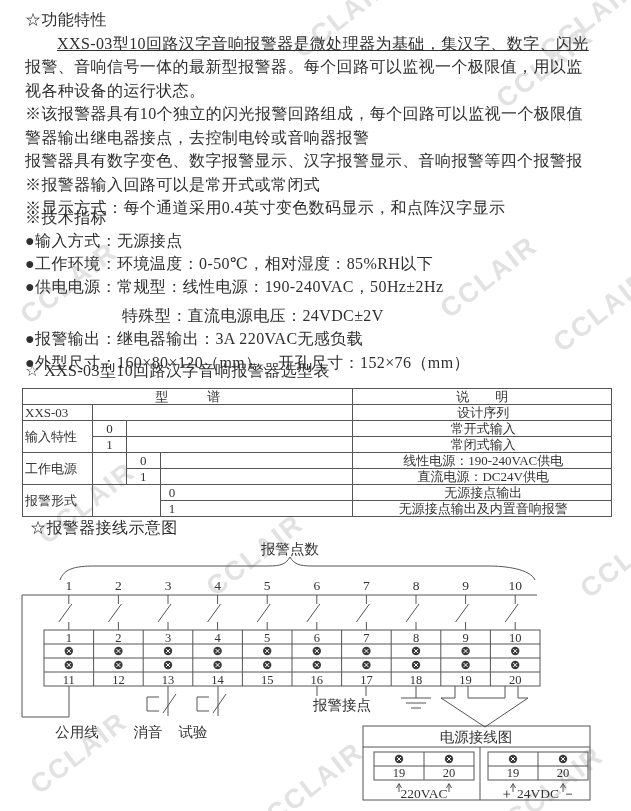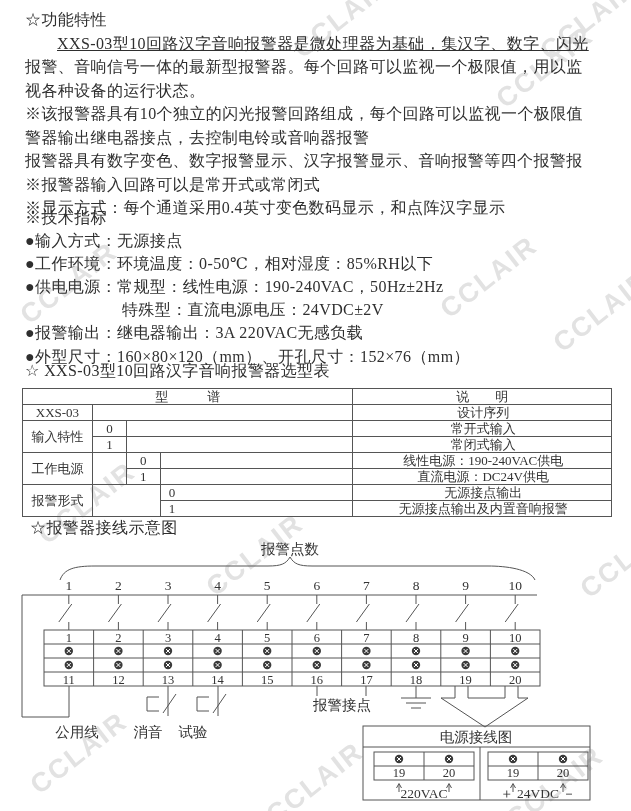--- a/index.html
+++ b/index.html
@@ -14,33 +14,33 @@
     font-family:"Liberation Sans","DejaVu Sans",sans-serif;
     font-weight:bold;font-size:27px;letter-spacing:2px;
     color:#e2e2e2;transform:rotate(-38deg);
     user-select:none;white-space:nowrap;
   }
   .content{position:relative;z-index:1;}
   
   .sec{position:absolute;left:25px;right:16px;}
   .tline{line-height:23.5px;font-size:16px;letter-spacing:0.4px;white-space:nowrap;}
   .indent{padding-left:32px;text-decoration:underline;}
-  .indent2{padding-left:97px;}
+  .indent2{padding-left:97px;margin-top:6px;}
   .gap-top{margin-top:1px;}
   #features{top:8px;}
   #specs{top:206px;}
   #specs .tline{line-height:23px;}
   #sel-heading{top:359px;}
   #diag-heading{top:516px;left:30px;}
   
   #sel-table{position:absolute;top:388px;left:22px;width:590px;border-collapse:collapse;
     font-size:13px;color:#333;}
   #sel-table td{border:1px solid #555;height:15px;line-height:15px;padding:0 4px;}
   #sel-table td.hdr{text-align:center;border-bottom:1px dashed #555;}
-  #sel-table td.lbl{text-align:center;padding:0 2px;}
+  #sel-table td.lbl{text-align:left;padding:0 2px;}
   #sel-table td.dig{text-align:center;padding:0;}
   #sel-table td.digL{text-align:left;padding-left:8px;}
   #sel-table td.dsc{text-align:center;padding-left:6px;}
   
   #diagram-svg{position:absolute;top:540px;left:0;}
   .ln{stroke:#555;stroke-width:1;fill:none;}
   .screw-c{fill:#3b3b3b;stroke:none;}
   .screw-x{stroke:#ffffff;stroke-width:1;fill:none;}
   #diagram-svg text{fill:#333;}
   .dnum{font:12.5px "Liberation Serif","DejaVu Serif",serif;}

